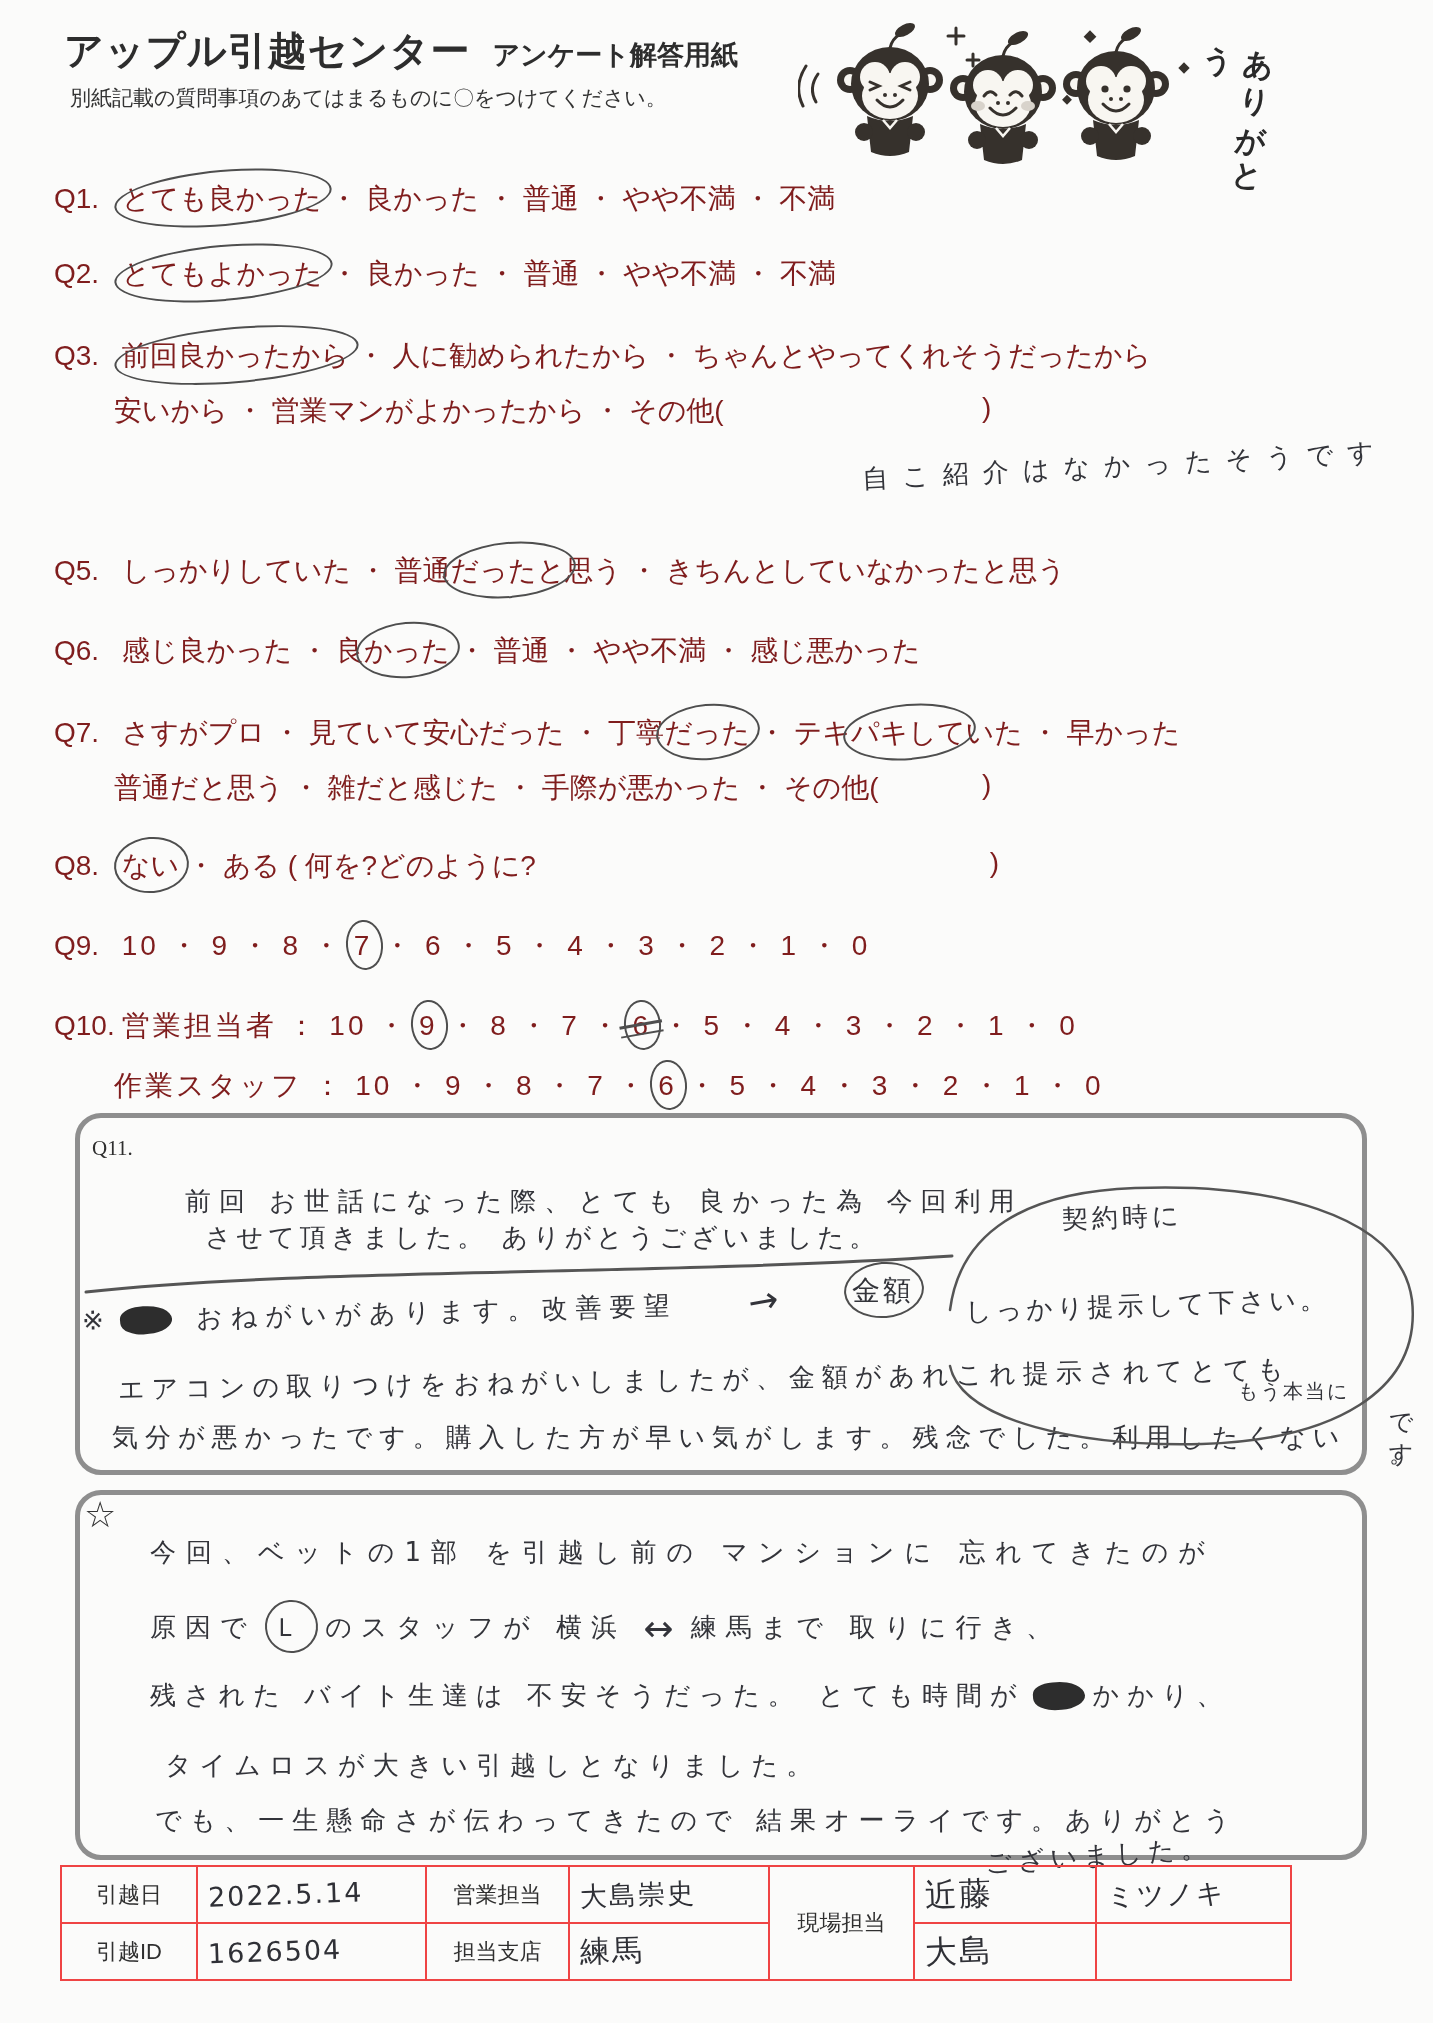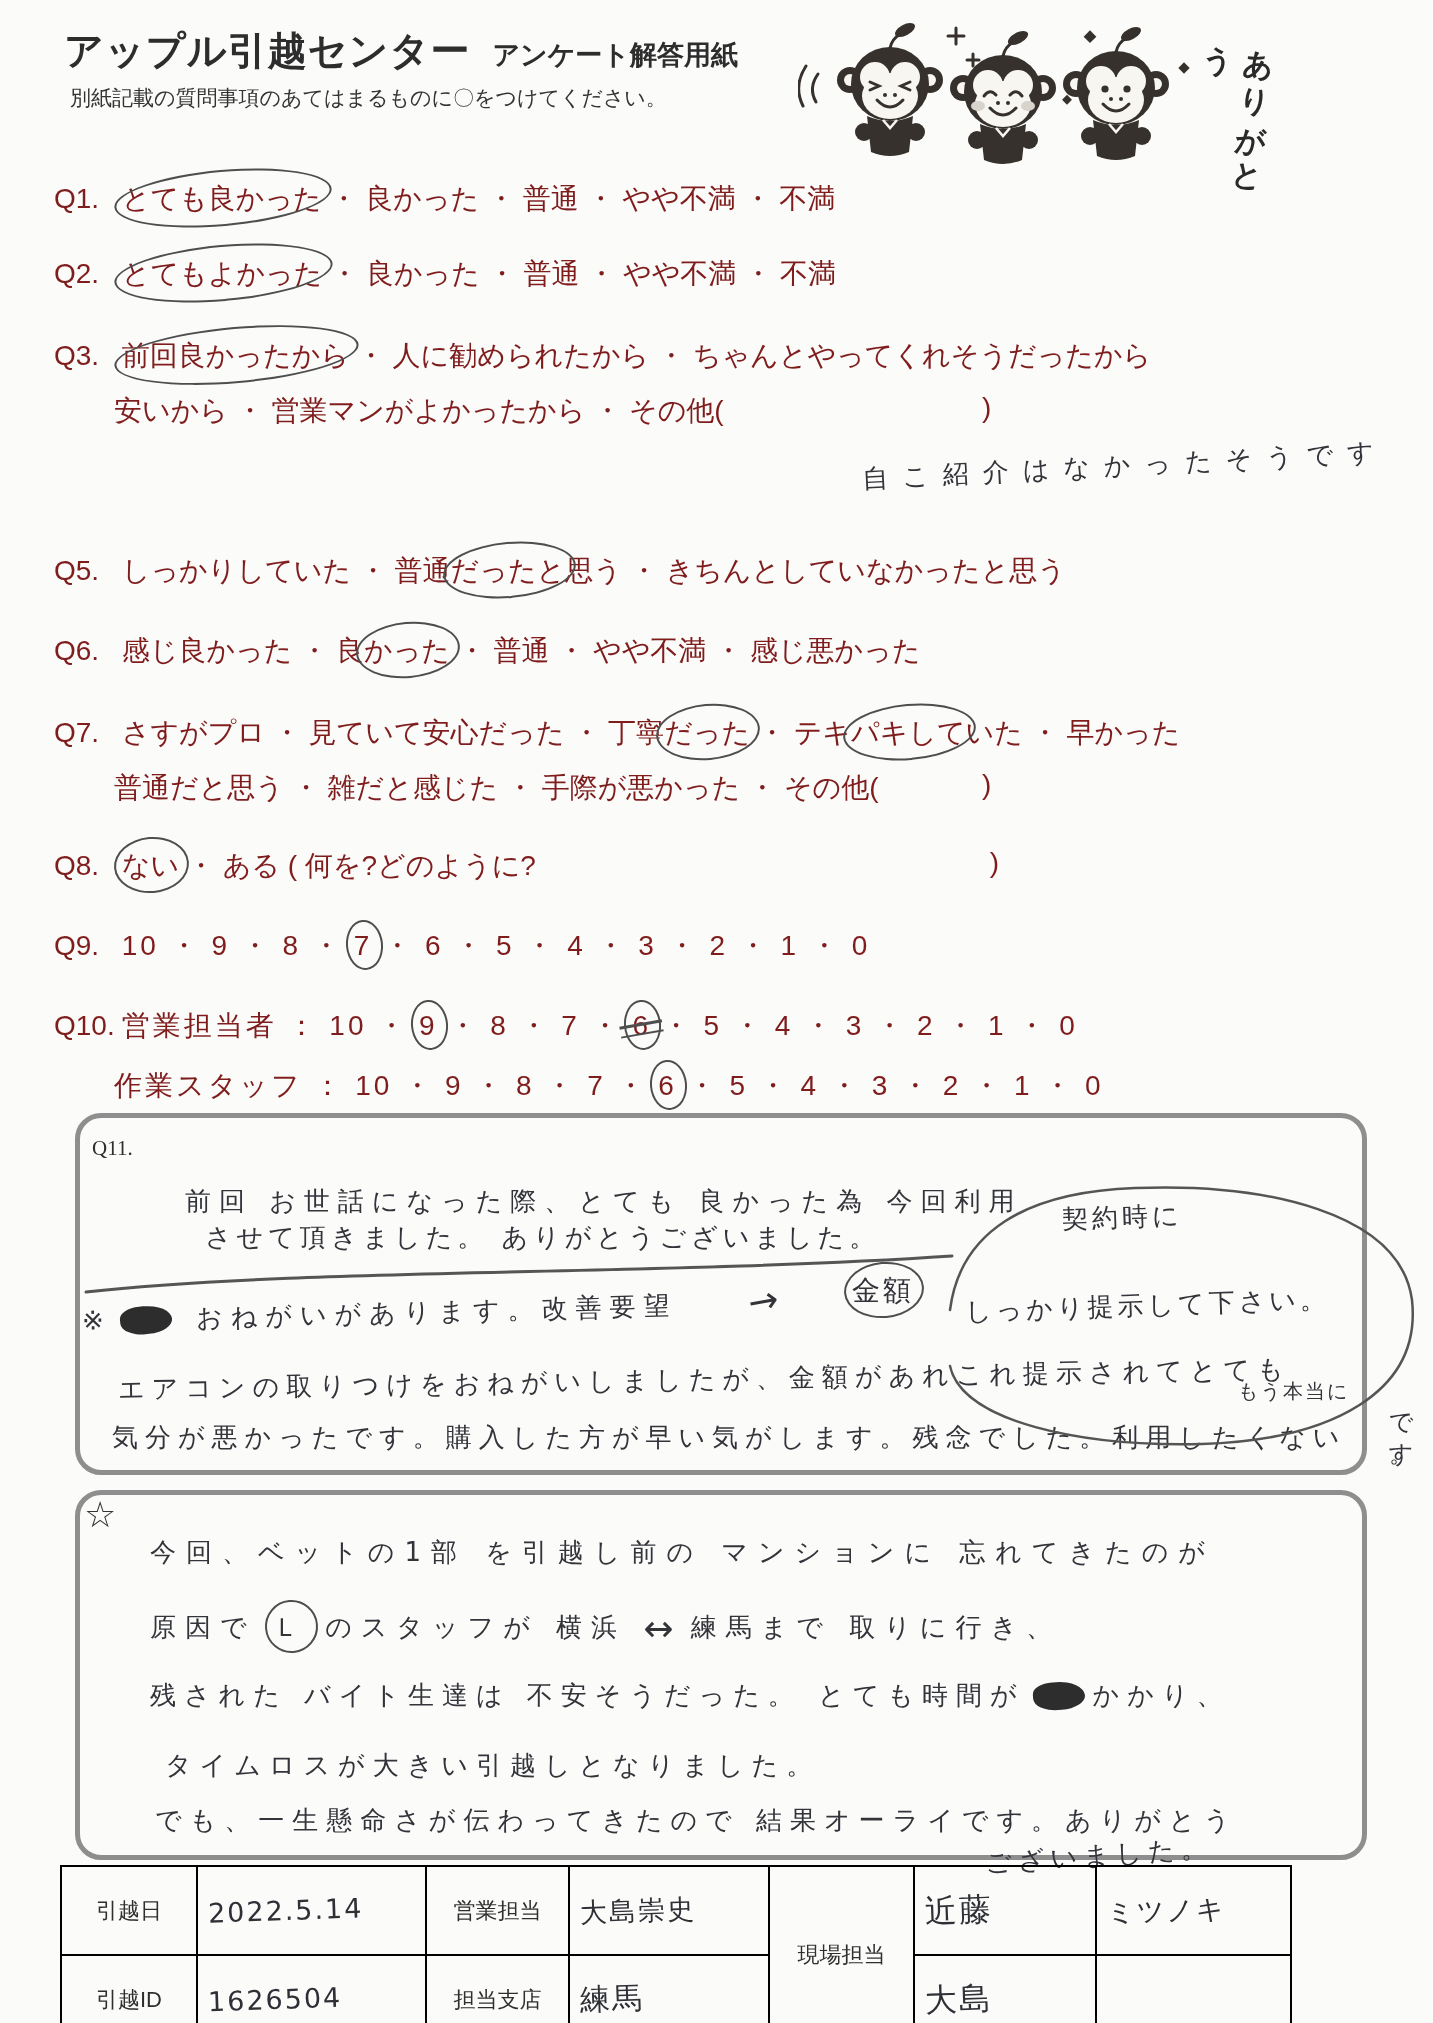--- a/index.html
+++ b/index.html
@@ -38,21 +38,21 @@
   .big-glyph{font-size:36px;vertical-align:-5px;letter-spacing:0;}
   .vertical{writing-mode:vertical-rl;}
   
   .box{position:absolute;left:75px;width:1282px;border:5px solid #8e8e8e;border-radius:26px;}
   .q11-label{position:absolute;left:92px;top:1136px;font-family:"Liberation Serif",serif;
       font-size:21px;color:#2e2e2e;}
   .star-mark{position:absolute;left:84px;top:1494px;font-size:36px;color:#333;}
   .svg-overlay{position:absolute;left:0;top:0;width:1433px;height:2023px;pointer-events:none;}
   
   .footer-table{position:absolute;left:60px;top:1865px;border-collapse:collapse;}
-  .footer-table td{border:2px solid #000000;height:55px;padding:16px 10px;font-size:22px;color:#2f2f2f;}
+  .footer-table td{border:2px solid #ef4444;height:55px;padding:0 10px;font-size:22px;color:#2f2f2f;}
   .tl{text-align:center;white-space:nowrap;}
   .hw-inline{font-family:"DejaVu Sans",sans-serif;color:#2f3036;letter-spacing:2px;display:inline-block;
       transform:rotate(-2deg);font-size:27px;white-space:nowrap;}
 </style>
 </head>
 <body>
 
 <div class="page">
 
   <div class="brand-row">

